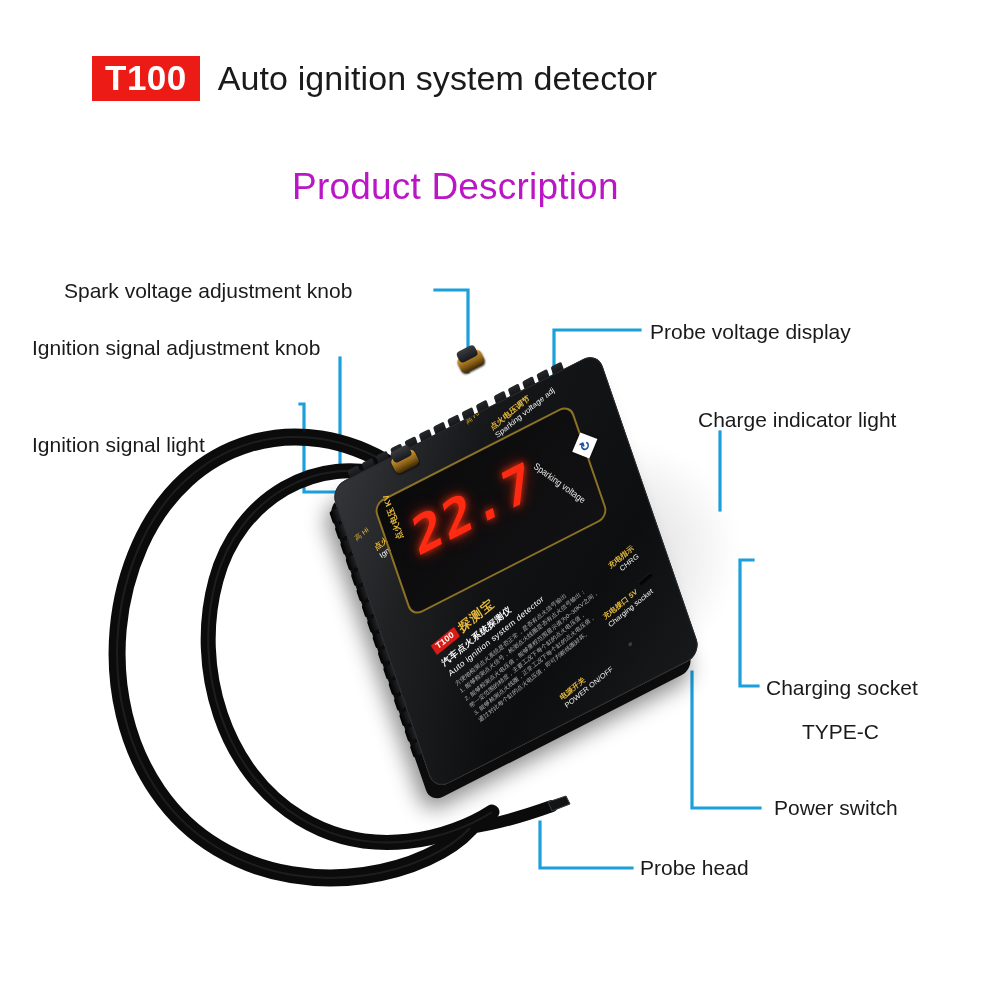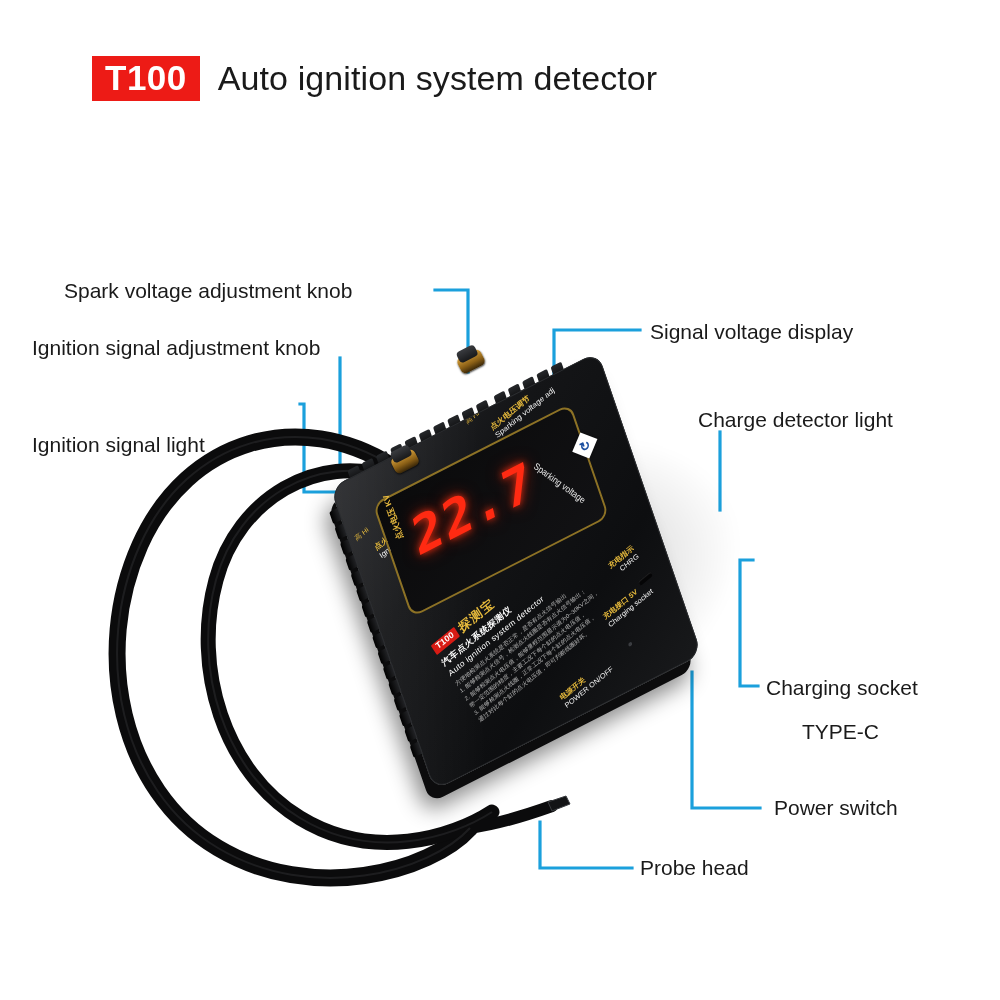--- a/index.html
+++ b/index.html
@@ -207,20 +207,21 @@
 </head>
 <body>
 
 <div id="stage">
 
   <div class="header">
     <div class="badge-t100">T100</div>
     <div class="header-title">Auto ignition system detector</div>
   </div>
 
+  <div class="section-title">Product Description</div>
 
   <svg id="leaders" width="1000" height="1000">
     <g fill="none" stroke="#1BA0DC" stroke-width="3.2" stroke-linecap="square">
 
       <path d="M435,290 L468,290 L468,372"></path>
 
       <path d="M340,358 L340,470"></path>
 
       <path d="M300,404 L304,404 L304,492 L400,492"></path>
 
@@ -232,22 +233,22 @@
 
       <path d="M760,808 L692,808 L692,672"></path>
 
       <path d="M632,868 L540,868 L540,822"></path>
     </g>
   </svg>
 
   <div class="callout" style="left:64px; top:277px;">Spark voltage adjustment knob</div>
   <div class="callout" style="left:32px; top:334px;">Ignition signal adjustment knob</div>
   <div class="callout" style="left:32px; top:392px;margin-top:39px;">Ignition signal light</div>
-  <div class="callout" style="left:650px; top:318px;">Signal voltage display</div>
-  <div class="callout" style="left:698px; top:406px;">Charge detector light</div>
+  <div class="callout" style="left:650px; top:318px;">Probe voltage display</div>
+  <div class="callout" style="left:698px; top:406px;">Charge indicator light</div>
   <div class="callout" style="left:766px; top:674px;">Charging socket</div>
   <div class="callout" style="left:802px; top:718px;">TYPE-C</div>
   <div class="callout" style="left:774px; top:794px;">Power switch</div>
   <div class="callout" style="left:640px; top:854px;">Probe head</div>
 
   <svg id="cable" width="1000" height="1000">
     <g fill="none" stroke="#0b0b0c" stroke-linecap="round">
 
       <path d="M392,466
                C300,408 188,438 140,545

